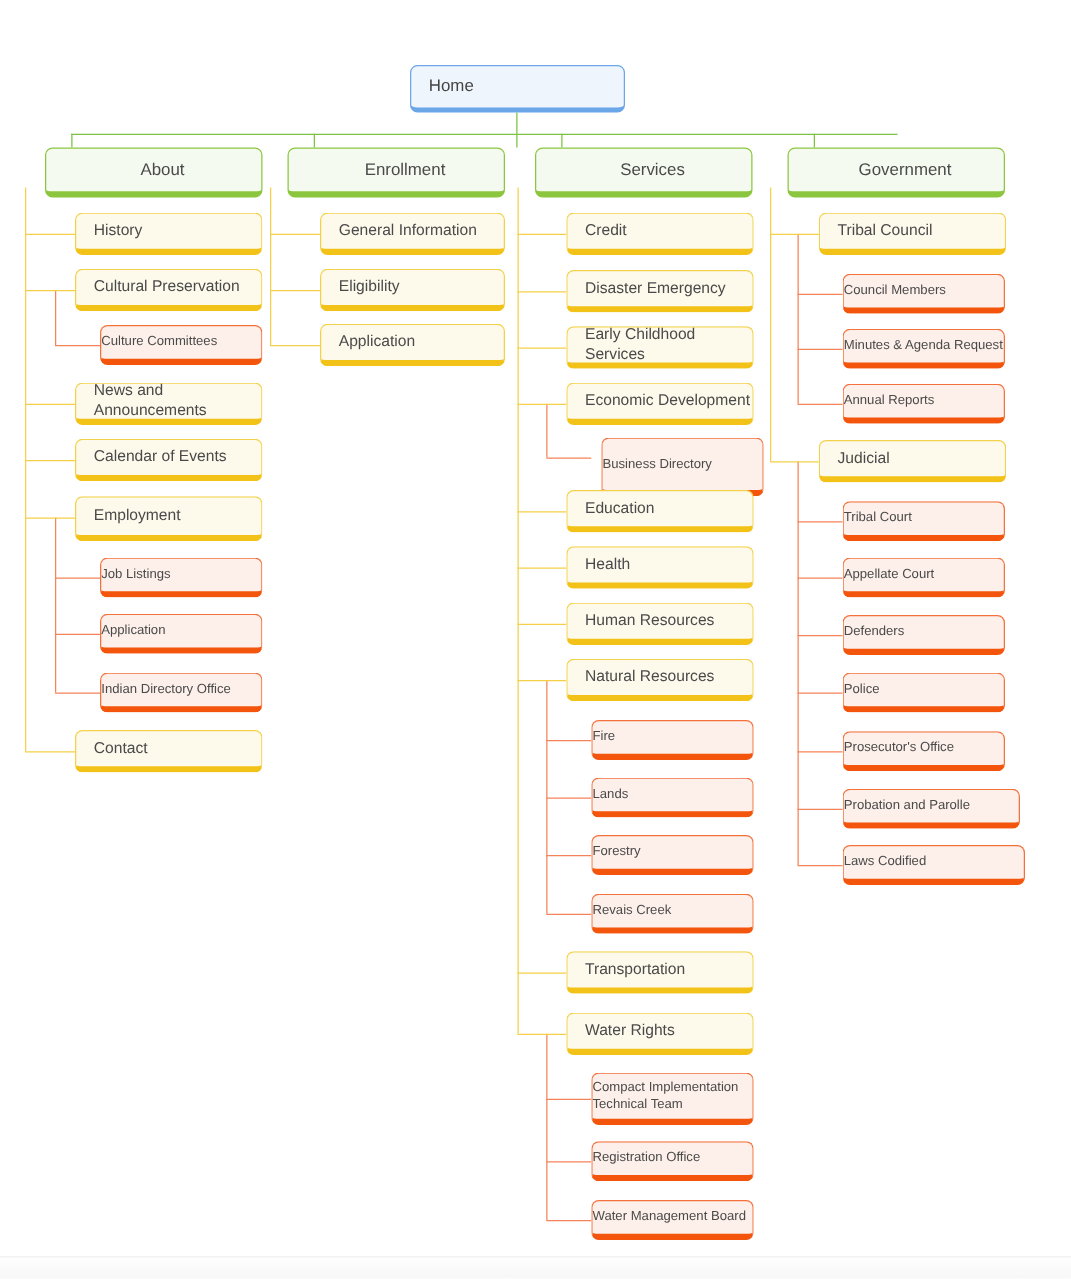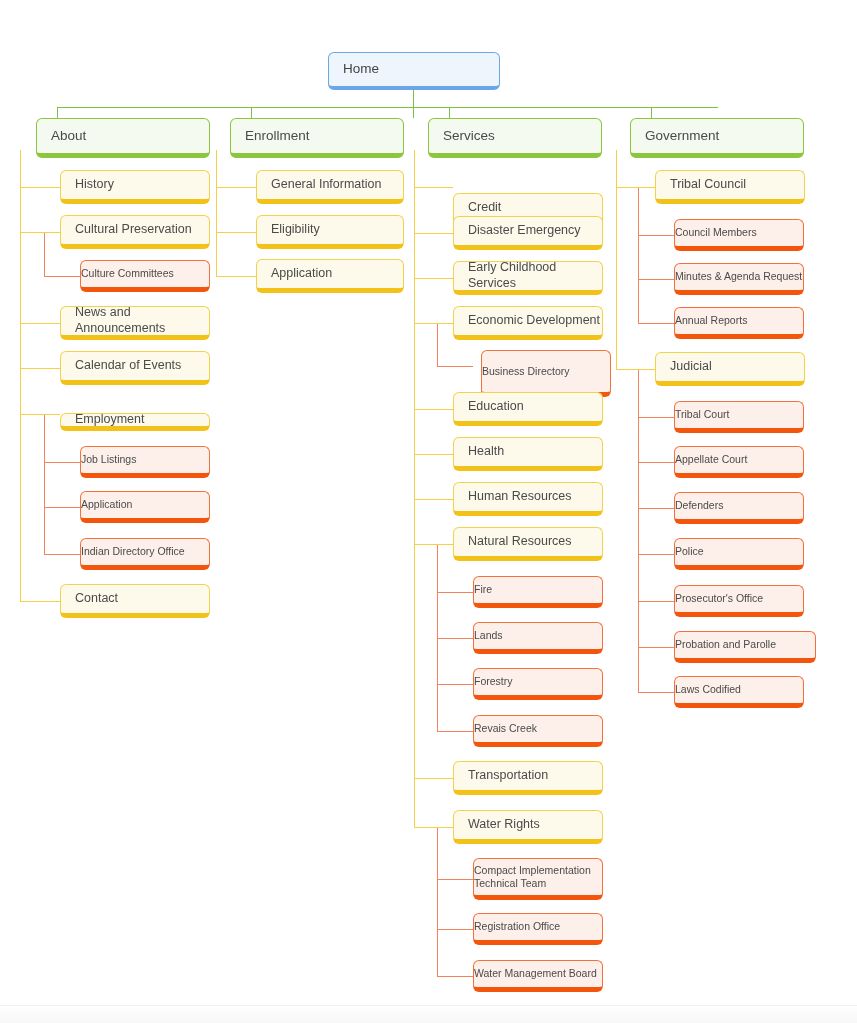--- a/index.html
+++ b/index.html
@@ -59,20 +59,21 @@
     border-bottom: 4px solid #6aa6e8;
     font-size: 13.5px;
     color: #444;
   }
 
   .node.lvl1 {
     background: #f4faef;
     border: 1.5px solid #8cc63f;
     border-bottom: 5px solid #8cc63f;
     font-size: 13.5px;
+    justify-content: center;
   }
 
   .node.lvl2 {
     background: #fdfaec;
     border: 1.5px solid #f3d24b;
     border-bottom: 5px solid #f2c219;
     font-size: 12.5px;
   }
 
   .node.lvl3 {
@@ -164,31 +165,31 @@
     <span class="node-label">Home</span>
   </div>
 
   <div id="node-layer">
       <div class="node lvl1" style="left: 36px; top: 118px; width: 174px; height: 40px;"><span class="node-label">About</span></div>
       <div class="node lvl2" style="left: 60px; top: 170px; width: 150px; height: 34px;"><span class="node-label">History</span></div>
       <div class="node lvl2" style="left: 60px; top: 215px; width: 150px; height: 34px;"><span class="node-label">Cultural Preservation</span></div>
       <div class="node lvl3" style="left: 80px; top: 260px; width: 130px; height: 32px;"><span class="node-label">Culture Committees</span></div>
       <div class="node lvl2" style="left: 60px; top: 306px; width: 150px; height: 34px;"><span class="node-label">News and Announcements</span></div>
       <div class="node lvl2" style="left: 60px; top: 351px; width: 150px; height: 34px;"><span class="node-label">Calendar of Events</span></div>
-      <div class="node lvl2" style="left: 60px; top: 397px; width: 150px; height: 18px; margin-top: 16px;"><span class="node-label">Employment</span></div>
+      <div class="node lvl2" style="left: 60px; top: 397px; width: 150px; height: 36px;"><span class="node-label">Employment</span></div>
       <div class="node lvl3" style="left: 80px; top: 446px; width: 130px; height: 32px;"><span class="node-label">Job Listings</span></div>
       <div class="node lvl3" style="left: 80px; top: 491px; width: 130px; height: 32px;"><span class="node-label">Application</span></div>
       <div class="node lvl3" style="left: 80px; top: 538px; width: 130px; height: 32px;"><span class="node-label">Indian Directory Office</span></div>
       <div class="node lvl2" style="left: 60px; top: 584px; width: 150px; height: 34px;"><span class="node-label">Contact</span></div>
       <div class="node lvl1" style="left: 230px; top: 118px; width: 174px; height: 40px;"><span class="node-label">Enrollment</span></div>
       <div class="node lvl2" style="left: 256px; top: 170px; width: 148px; height: 34px;"><span class="node-label">General Information</span></div>
       <div class="node lvl2" style="left: 256px; top: 215px; width: 148px; height: 34px;"><span class="node-label">Eligibility</span></div>
       <div class="node lvl2" style="left: 256px; top: 259px; width: 148px; height: 34px;"><span class="node-label">Application</span></div>
       <div class="node lvl1" style="left: 428px; top: 118px; width: 174px; height: 40px;"><span class="node-label">Services</span></div>
-      <div class="node lvl2" style="left: 453px; top: 170px; width: 150px; height: 34px; margin-top: 23px;"><span class="node-label">Credit</span></div>
+      <div class="node lvl2" style="left: 453px; top: 170px; width: 150px; height: 34px;"><span class="node-label">Credit</span></div>
       <div class="node lvl2" style="left: 453px; top: 216px; width: 150px; height: 34px;"><span class="node-label">Disaster Emergency</span></div>
       <div class="node lvl2" style="left: 453px; top: 261px; width: 150px; height: 34px;"><span class="node-label">Early Childhood Services</span></div>
       <div class="node lvl2" style="left: 453px; top: 306px; width: 150px; height: 34px;"><span class="node-label">Economic Development</span></div>
       <div class="node lvl3" style="left: 481px; top: 350px; width: 130px; height: 47px;"><span class="node-label">Business Directory</span></div>
       <div class="node lvl2" style="left: 453px; top: 392px; width: 150px; height: 34px;"><span class="node-label">Education</span></div>
       <div class="node lvl2" style="left: 453px; top: 437px; width: 150px; height: 34px;"><span class="node-label">Health</span></div>
       <div class="node lvl2" style="left: 453px; top: 482px; width: 150px; height: 34px;"><span class="node-label">Human Resources</span></div>
       <div class="node lvl2" style="left: 453px; top: 527px; width: 150px; height: 34px;"><span class="node-label">Natural Resources</span></div>
       <div class="node lvl3" style="left: 473px; top: 576px; width: 130px; height: 32px;"><span class="node-label">Fire</span></div>
       <div class="node lvl3" style="left: 473px; top: 622px; width: 130px; height: 32px;"><span class="node-label">Lands</span></div>
@@ -205,17 +206,17 @@
       <div class="node lvl3" style="left: 674px; top: 219px; width: 130px; height: 32px;"><span class="node-label">Council Members</span></div>
       <div class="node lvl3" style="left: 674px; top: 263px; width: 130px; height: 32px;"><span class="node-label">Minutes &amp; Agenda Request</span></div>
       <div class="node lvl3" style="left: 674px; top: 307px; width: 130px; height: 32px;"><span class="node-label">Annual Reports</span></div>
       <div class="node lvl2" style="left: 655px; top: 352px; width: 150px; height: 34px;"><span class="node-label">Judicial</span></div>
       <div class="node lvl3" style="left: 674px; top: 401px; width: 130px; height: 32px;"><span class="node-label">Tribal Court</span></div>
       <div class="node lvl3" style="left: 674px; top: 446px; width: 130px; height: 32px;"><span class="node-label">Appellate Court</span></div>
       <div class="node lvl3" style="left: 674px; top: 492px; width: 130px; height: 32px;"><span class="node-label">Defenders</span></div>
       <div class="node lvl3" style="left: 674px; top: 538px; width: 130px; height: 32px;"><span class="node-label">Police</span></div>
       <div class="node lvl3" style="left: 674px; top: 585px; width: 130px; height: 32px;"><span class="node-label">Prosecutor's Office</span></div>
       <div class="node lvl3" style="left: 674px; top: 631px; width: 142px; height: 32px;"><span class="node-label">Probation and Parolle</span></div>
-      <div class="node lvl3" style="left: 674px; top: 676px; width: 130px; height: 32px;"><span class="node-label">Laws Codified</span></div>
+      <div class="node lvl3" style="left: 674px; top: 676px; width: 146px; height: 32px;"><span class="node-label">Laws Codified</span></div>
     </div>
 
   <div id="page-edge"></div>
 </div>
 
 </body></html>

